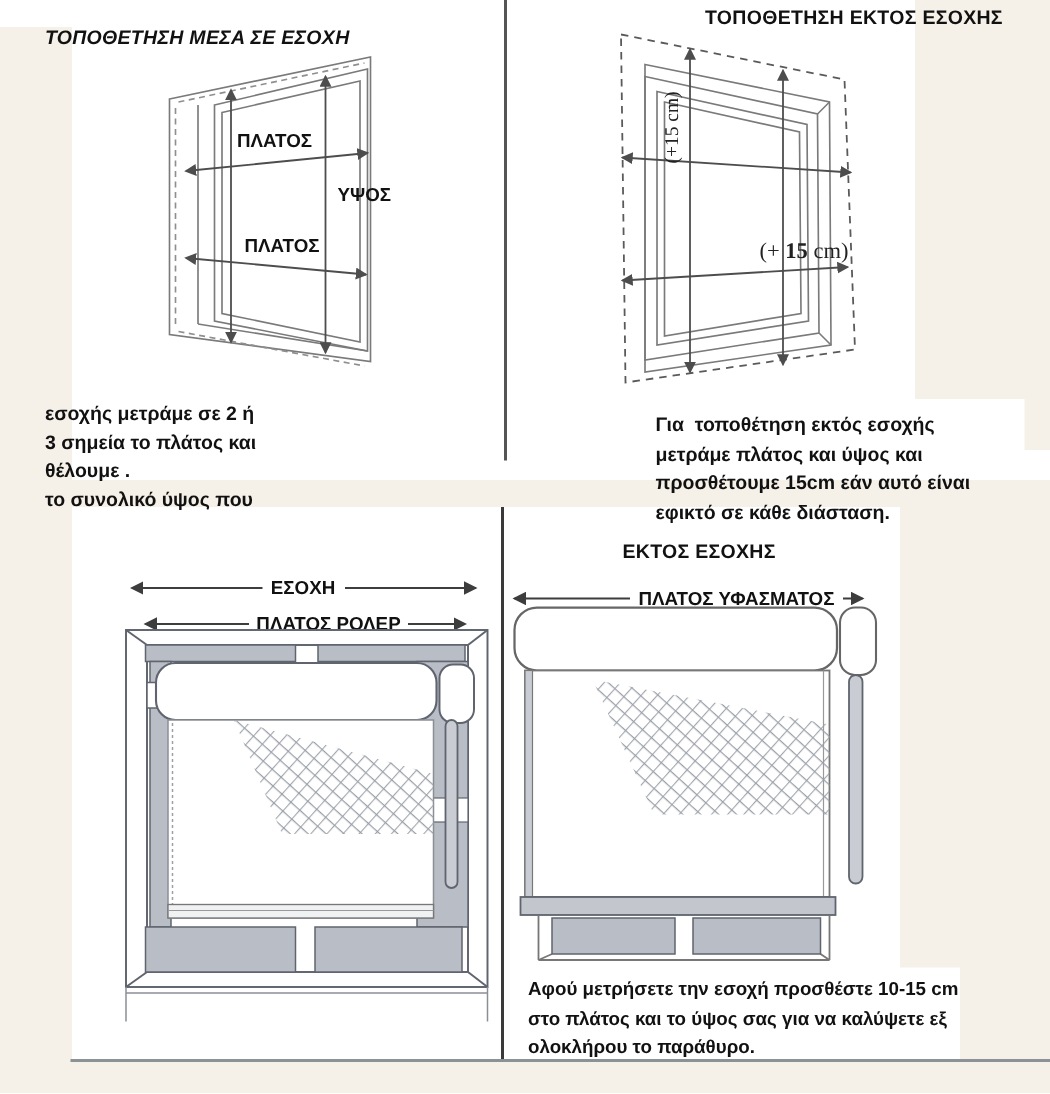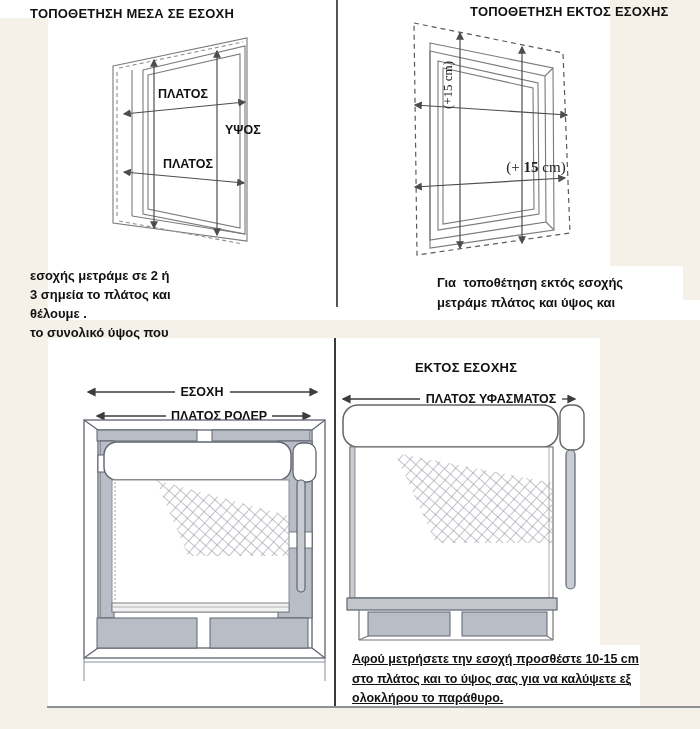--- a/index.html
+++ b/index.html
@@ -37,21 +37,21 @@
   <div class="abs white-patch" style="left:437px;top:266px;width:246px;height:52px;"></div>
   <div class="abs cream" style="left:0;top:320px;width:700px;height:18px;"></div>
   <div class="abs cream" style="left:600px;top:338px;width:100px;height:370px;"></div>
   <div class="abs white-patch" style="left:340px;top:645px;width:300px;height:61px;"></div>
   <div class="abs cream" style="left:0;top:707px;width:700px;height:22px;"></div>
 
   <div class="abs vline" style="left:336px;top:0;width:1.5px;height:307px;"></div>
   <div class="abs vline" style="left:334px;top:338px;width:2px;height:369px;background:#3a3a3a;"></div>
   <div class="abs hline" style="left:47px;top:706px;width:653px;height:1.5px;"></div>
 
-  <div class="abs title" style="left:30px;top:6px;">ΤΟΠΟΘΕΤΗΣΗ ΜΕΣΑ ΣΕ ΕΣΟΧΗ</div>
+  <div class="abs title" style="left:30px;top:17px;font-style:italic;">ΤΟΠΟΘΕΤΗΣΗ ΜΕΣΑ ΣΕ ΕΣΟΧΗ</div>
 
   <svg class="abs" style="left:95px;top:28px;" width="185" height="235" viewBox="0 0 185 235">
     <defs>
       <marker id="ar1" viewBox="0 0 10 10" refX="8.5" refY="5" markerWidth="8" markerHeight="8" orient="auto-start-reverse" markerUnits="userSpaceOnUse">
         <path d="M0,0 L10,5 L0,10 Z" fill="#4d4d4d"></path>
       </marker>
     </defs>
     <g fill="none" stroke="#7a7a7a" stroke-width="1.1">
       <path d="M18,38 L152,10 L152,213 L18,195 Z" fill="#ffffff"></path>
       <line x1="37" y1="42" x2="37" y2="188"></line>
@@ -107,20 +107,22 @@
       <line x1="12" y1="89" x2="164" y2="99" marker-start="url(#ar2)" marker-end="url(#ar2)"></line>
       <line x1="12" y1="171" x2="162" y2="162" marker-start="url(#ar2)" marker-end="url(#ar2)"></line>
     </g>
     <text class="serif-label" x="49" y="69" font-size="13" text-anchor="middle" transform="rotate(-90 49 69)">(+15 cm)</text>
     <text class="serif-label" x="133" y="156" font-size="15" text-anchor="middle"><tspan>(+ </tspan><tspan font-weight="bold">15</tspan><tspan> cm)</tspan></text>
   </svg>
 
   <div class="abs desc tr-desc" style="left:437px;top:273px;width:246px;">
     <div class="desc-line">Για  τοποθέτηση εκτός εσοχής</div>
     <div class="desc-line">μετράμε πλάτος και ύψος και</div>
+    <div class="desc-line">προσθέτουμε 15cm εάν αυτό είναι</div>
+    <div class="desc-line">εφικτό σε κάθε διάσταση.</div>
   </div>
 
   <svg class="abs" style="left:78px;top:376px;" width="254" height="307" viewBox="0 0 254 307">
     <defs>
       <marker id="ar3" viewBox="0 0 10 10" refX="8.5" refY="5" markerWidth="9" markerHeight="9" orient="auto-start-reverse" markerUnits="userSpaceOnUse">
         <path d="M0,0 L10,5 L0,10 Z" fill="#3d3d3d"></path>
       </marker>
       <pattern id="xh3" width="8" height="8" patternUnits="userSpaceOnUse" patternTransform="rotate(42)">
         <path d="M0,0.4 H8 M0.4,0 V8" stroke="#9aa0a8" stroke-width="0.7" fill="none"></path>
       </pattern>
@@ -206,19 +208,19 @@
       <line x1="21" y1="227" x2="21" y2="257"></line>
       <line x1="215" y1="227" x2="215" y2="257"></line>
       <line x1="21" y1="257" x2="215" y2="257"></line>
       <line x1="21" y1="257" x2="30" y2="253"></line>
       <line x1="215" y1="257" x2="209" y2="253"></line>
       <rect x="30" y="229" width="82" height="24" fill="#b9bdc6" stroke="#5f646e" stroke-width="1"></rect>
       <rect x="124" y="229" width="85" height="24" fill="#b9bdc6" stroke="#5f646e" stroke-width="1"></rect>
     </g>
   </svg>
 
-  <div class="abs desc br-desc" style="left:352px;top:650px;width:292px;text-decoration:underline;">
+  <div class="abs desc br-desc" style="left:352px;top:650px;width:292px;">
     <div class="desc-line">Αφού μετρήσετε την εσοχή προσθέστε 10-15 cm</div>
     <div class="desc-line">στο πλάτος και το ύψος σας για να καλύψετε εξ</div>
     <div class="desc-line">ολοκλήρου το παράθυρο.</div>
   </div>
 
 </div>
 
 </body></html>

